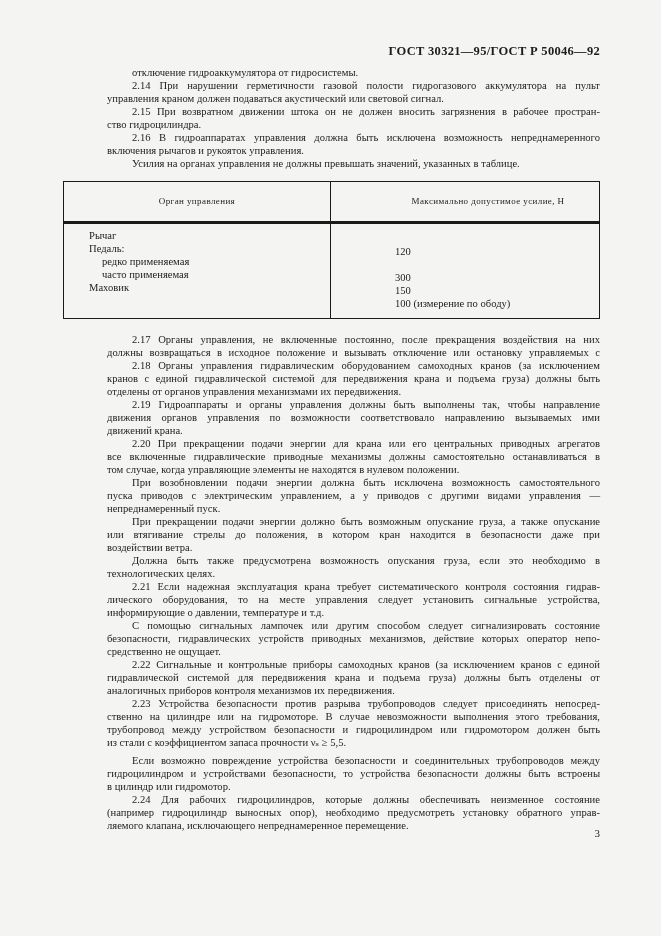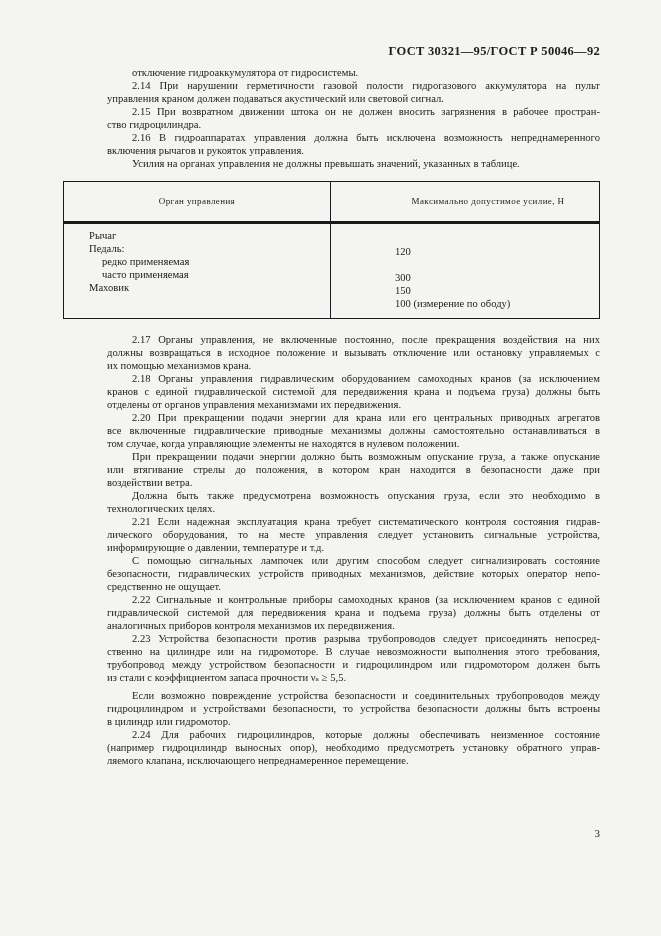--- a/index.html
+++ b/index.html
@@ -106,31 +106,40 @@
             <div class="trow-line">150</div>
             <div class="trow-line">100 (измерение по ободу)</div>
           </div>
       </div>
     </div>
 
     <div id="after-table">
         <div class="para">
           <div class="line first">2.17 Органы управления, не включенные постоянно, после прекращения воздействия на них</div>
           <div class="line">должны возвращаться в исходное положение и вызывать отключение или остановку управляемых с</div>
-          <div class="line last">их помощью механизмов крана.</div>
         </div>
         <div class="para">
           <div class="line first">2.18 Органы управления гидравлическим оборудованием самоходных кранов (за исключением</div>
           <div class="line">кранов с единой гидравлической системой для передвижения крана и подъема груза) должны быть</div>
           <div class="line last">отделены от органов управления механизмами их передвижения.</div>
         </div>
         <div class="para">
+          <div class="line first">2.19 Гидроаппараты и органы управления должны быть выполнены так, чтобы направление</div>
+          <div class="line">движения органов управления по возможности соответствовало направлению вызываемых ими</div>
+          <div class="line last">движений крана.</div>
+        </div>
+        <div class="para">
           <div class="line first">2.20 При прекращении подачи энергии для крана или его центральных приводных агрегатов</div>
           <div class="line">все включенные гидравлические приводные механизмы должны самостоятельно останавливаться в</div>
           <div class="line last">том случае, когда управляющие элементы не находятся в нулевом положении.</div>
+        </div>
+        <div class="para">
+          <div class="line first">При возобновлении подачи энергии должна быть исключена возможность самостоятельного</div>
+          <div class="line">пуска приводов с электрическим управлением, а у приводов с другими видами управления —</div>
+          <div class="line last">непреднамеренный пуск.</div>
         </div>
         <div class="para">
           <div class="line first">При прекращении подачи энергии должно быть возможным опускание груза, а также опускание</div>
           <div class="line">или втягивание стрелы до положения, в котором кран находится в безопасности даже при</div>
           <div class="line last">воздействии ветра.</div>
         </div>
         <div class="para">
           <div class="line first">Должна быть также предусмотрена возможность опускания груза, если это необходимо в</div>
           <div class="line last">технологических целях.</div>
         </div>

